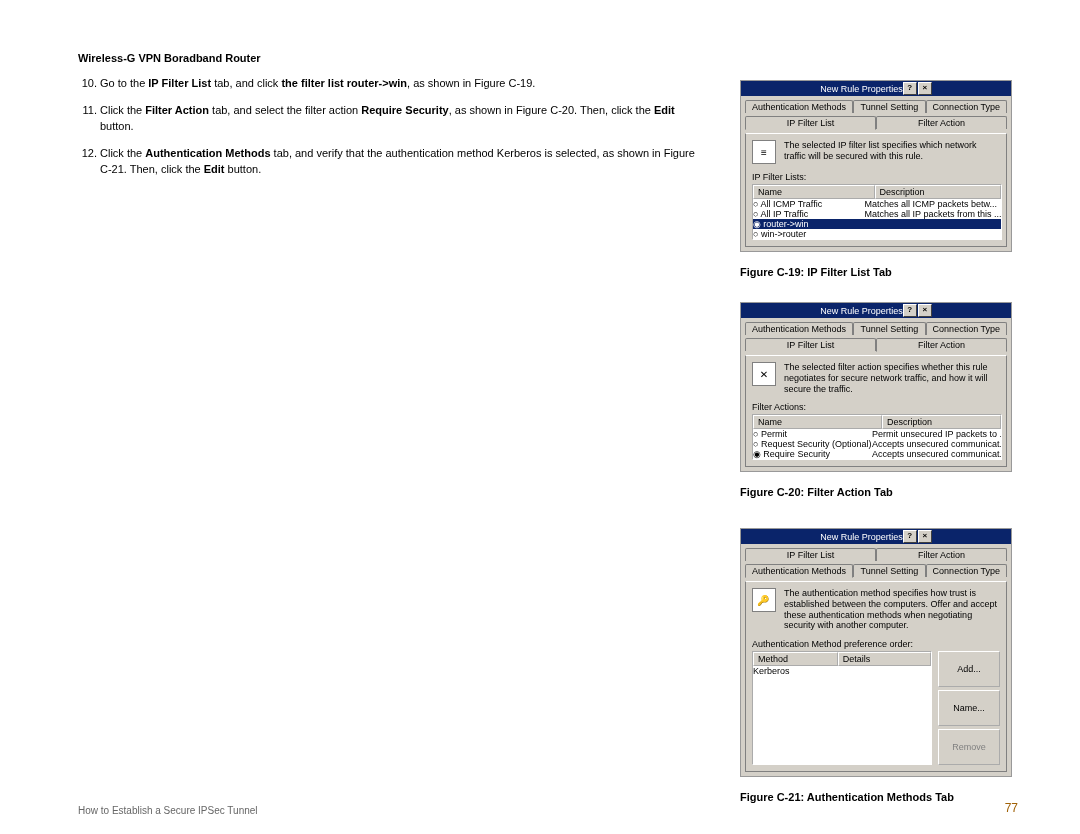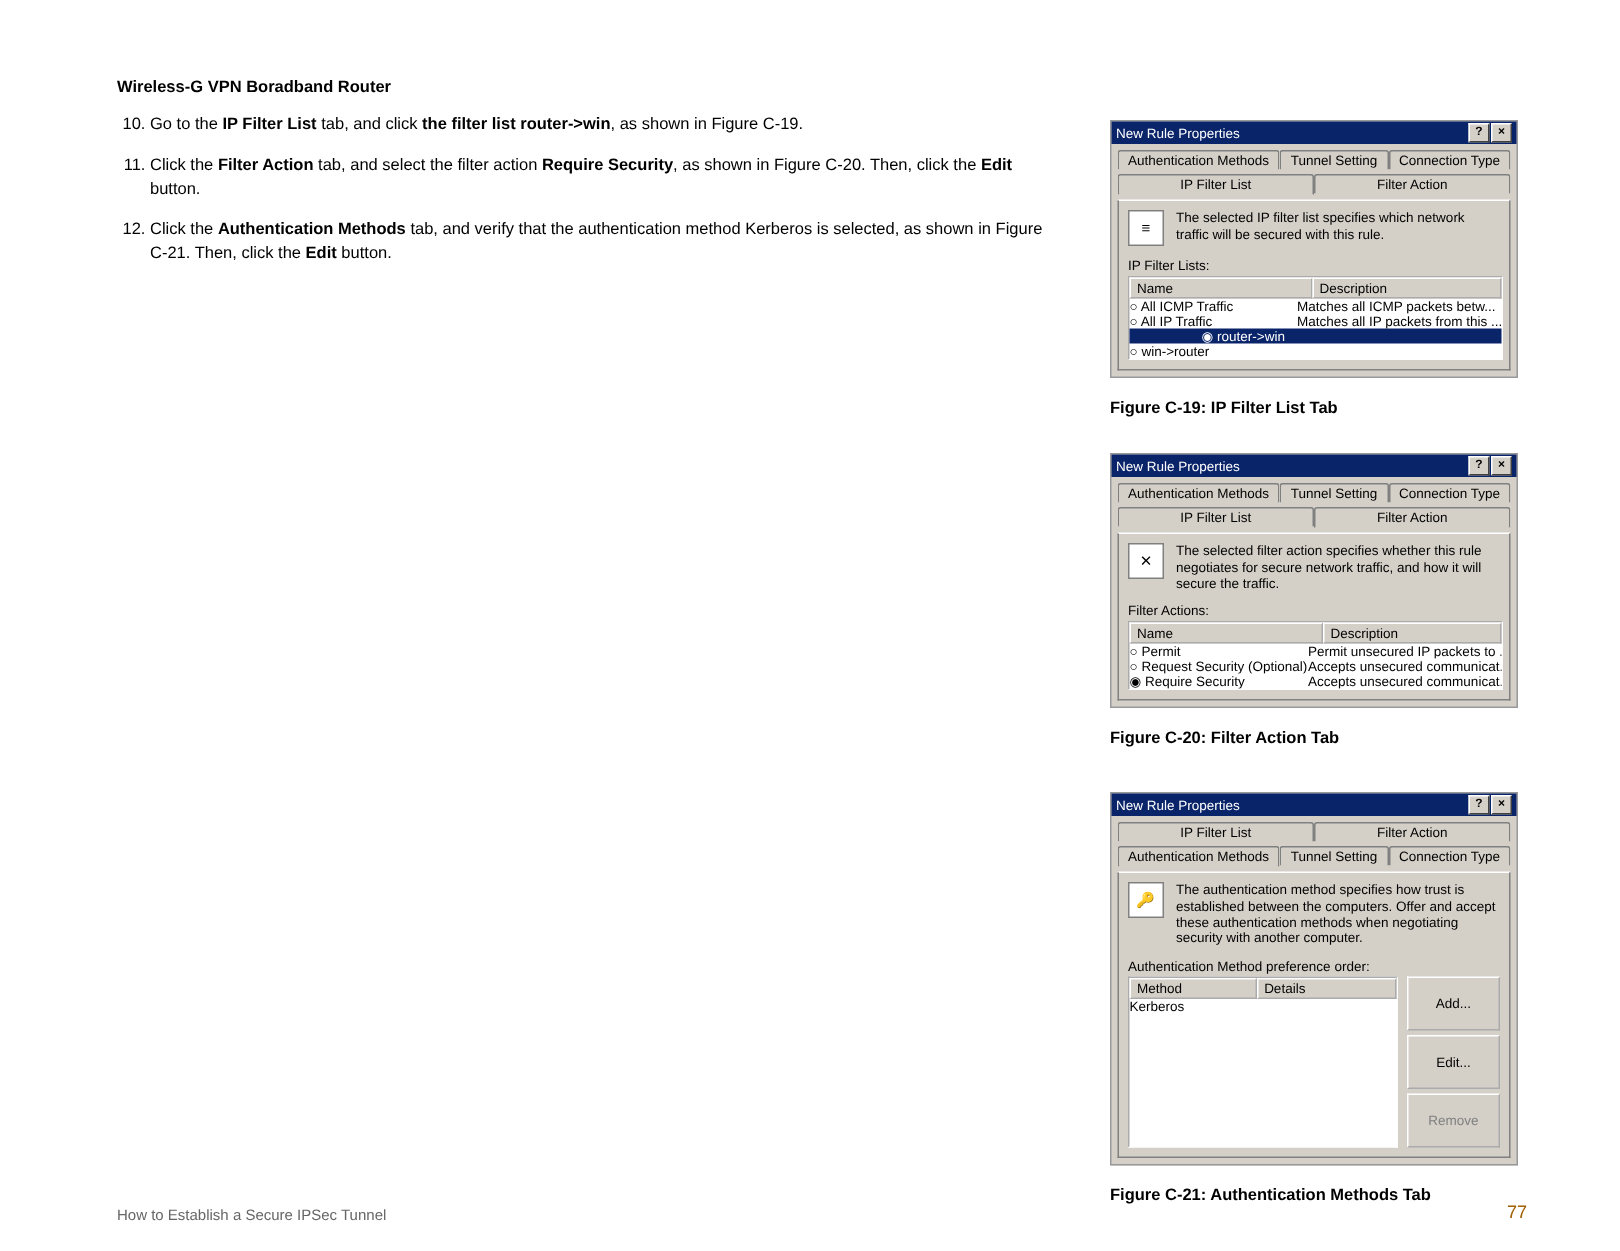--- a/index.html
+++ b/index.html
@@ -45,21 +45,21 @@
     border: 1px solid #999;
     background: #d4d0c8;
     width: 270px;
     font-family: Tahoma, Arial, sans-serif;
     font-size: 9px;
   }
   .titlebar {
     background: #0a246a;
     color: white;
     display: flex;
-    justify-content: space-between;
+    justify-content: center;
     align-items: center;
     padding: 1px 3px;
     font-size: 9px;
   }
   .titlebar-buttons { display:flex; gap:1px; }
   .titlebar-btn {
     width: 12px; height:11px;
     background:#d4d0c8;
     border:1px solid #fff;
     border-right-color:#404040; border-bottom-color:#404040;
@@ -161,21 +161,21 @@
           </div>
           <div class="list-row">
               <div class="radio-cell" style="width:45%;">All ICMP Traffic</div>
               <div style="flex:1;">Matches all ICMP packets betw...</div>
             </div>
           <div class="list-row">
               <div class="radio-cell" style="width:45%;">All IP Traffic</div>
               <div style="flex:1;">Matches all IP packets from this ...</div>
             </div>
           <div class="list-row sel">
-              <div class="radio-sel" style="width:45%;margin-left:48px;">router-&gt;win</div>
+              <div class="radio-sel" style="width:45%;">router-&gt;win</div>
               <div style="flex:1;"></div>
             </div>
           <div class="list-row">
               <div class="radio-cell" style="width:45%;">win-&gt;router</div>
               <div style="flex:1;"></div>
             </div>
         </div>
       </div>
     </div>
     <div class="figure-caption">Figure C-19: IP Filter List Tab</div>
@@ -259,21 +259,21 @@
               <div style="flex:1;">Details</div>
             </div>
             <div class="list-row">
                 <div style="width:42%;">Kerberos</div>
                 <div style="flex:1;"></div>
               </div>
             <div style="height:18px;"></div>
           </div>
           <div class="auth-btns">
             <div class="win-btn">Add...</div>
-            <div class="win-btn">Edit...</div>
+            <div class="win-btn">Name...</div>
             <div class="win-btn disabled">Remove</div>
           </div>
         </div>
       </div>
     </div>
     <div class="figure-caption">Figure C-21: Authentication Methods Tab</div>
   </div>
 
   <div class="footer">
     <span class="page-num">77</span>

